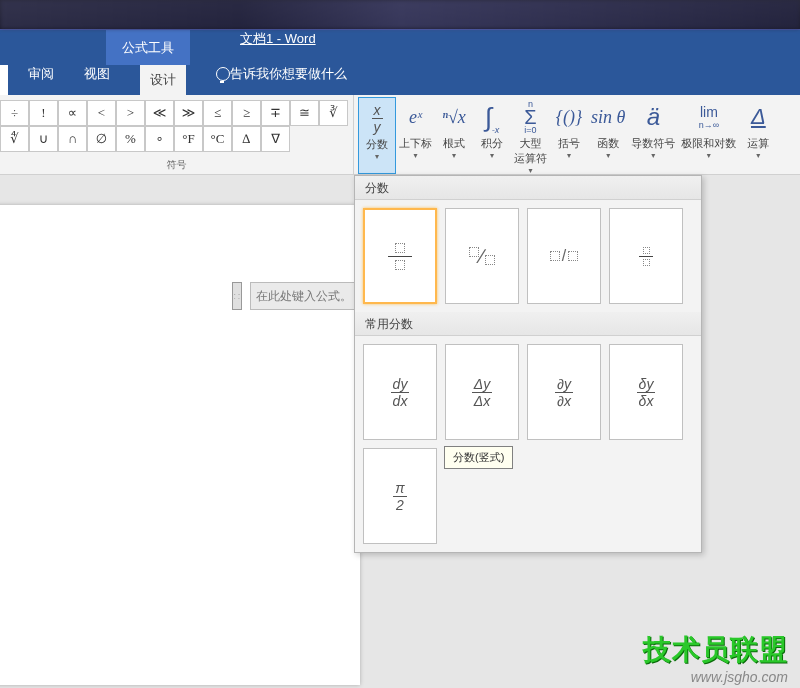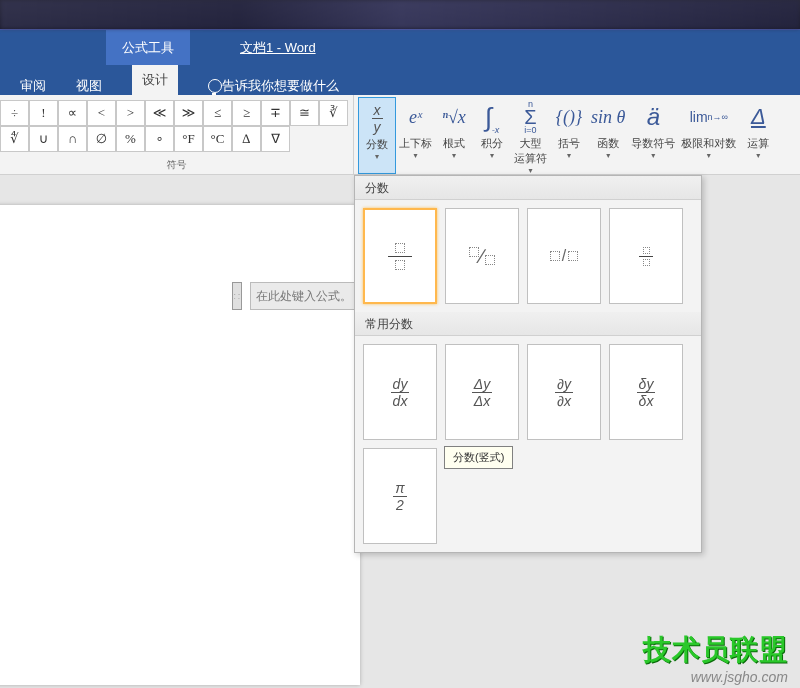--- a/index.html
+++ b/index.html
@@ -1,26 +1,26 @@
 <!DOCTYPE html>
 <html><head>
 <meta charset="utf-8">
 <style>
 * { margin: 0; padding: 0; box-sizing: border-box; font-family: "Microsoft YaHei", sans-serif; }
 body { width: 800px; height: 688px; background: #fff; overflow: hidden; position: relative; }
 
 .titlebar { height: 30px; background: linear-gradient(#2a2a3a,#1a1a2a); border-bottom: 1px solid #4a5aaa; display: flex; align-items: center; }
 .titlebar-blur { width: 100%; height: 100%; background: linear-gradient(90deg,#3a3a5a 0,#2a2a4a 30%,#4a4a7a 50%,#2a2a4a 100%); filter: blur(2px); opacity: .6; }
 
-.tab-row { height: 35px; background: #2b579a; display: flex; align-items: flex-end; color: #fff; font-size: 13px; }
+.tab-row { height: 35px; background: #2b579a; display: flex; align-items: flex-start; color: #fff; font-size: 13px; }
 .tab-active { background: #4472c4; padding: 8px 16px; height: 35px; display: flex; align-items: center; margin-left: 106px; }
 .doc-title { margin-left: 50px; color: #fff; padding-bottom: 8px; text-decoration: underline; }
 .tab-right { margin-left: auto; display: flex; gap: 20px; padding-right: 20px; padding-bottom: 8px; }
 
-.ribbon-tabs { height: 30px; background: #2b579a; display: flex; align-items: flex-end; color: #fff; font-size: 13px; padding-left: 20px; gap: 30px; }
+.ribbon-tabs { height: 30px; background: #2b579a; display: flex; align-items: flex-start; color: #fff; font-size: 13px; padding-left: 20px; gap: 30px; margin-left: 8px; }
 .ribbon-tab-active { background: #f3f3f3; color: #444; padding: 6px 10px; height: 30px; display: flex; align-items: center; }
 .lightbulb { display: flex; align-items: center; gap: 0; }
 .lightbulb-icon { width: 14px; height: 14px; border: 1.5px solid #fff; border-radius: 50%; position: relative; }
 .lightbulb-icon::after { content: ""; position: absolute; bottom: -3px; left: 3px; width: 4px; height: 2px; background: #fff; }
 
 .ribbon-content { height: 80px; background: #f3f3f3; border-bottom: 1px solid #d0d0d0; display: flex; }
 .symbols-panel { width: 354px; border-right: 1px solid #d0d0d0; position: relative; }
 .symbol-grid { display: flex; flex-wrap: wrap; padding: 5px 0 0 0; gap: 0; }
 .sym-cell { width: 29px; height: 26px; border: 1px solid #c8c8c8; background: #fff; display: flex; align-items: center; justify-content: center; font-size: 13px; color: #333; margin: 0; font-family: "Cambria Math", serif; }
 .group-label { position: absolute; bottom: 2px; left: 50%; transform: translateX(-50%); font-size: 10px; color: #666; }
@@ -160,21 +160,21 @@
       </div>
       <div class="struct-btn">
         <div class="struct-icon">
           <span style="font-size:24px">ä</span>
         </div>
         <div class="struct-label">导数符号</div>
         <div class="dropdown-arrow">▾</div>
       </div>
       <div class="struct-btn">
         <div class="struct-icon">
-          <span style="display:flex;flex-direction:row;align-items:center;font-style:normal">
+          <span style="display:flex;flex-direction:column;align-items:center;font-style:normal">
             <span style="font-size:14px">lim</span>
             <span style="font-size:9px">n→∞</span>
           </span>
         </div>
         <div class="struct-label">极限和对数</div>
         <div class="dropdown-arrow">▾</div>
       </div>
       <div class="struct-btn">
         <div class="struct-icon">
           <span style="text-decoration:underline;font-size:22px;color:#3b5998">Δ</span>

